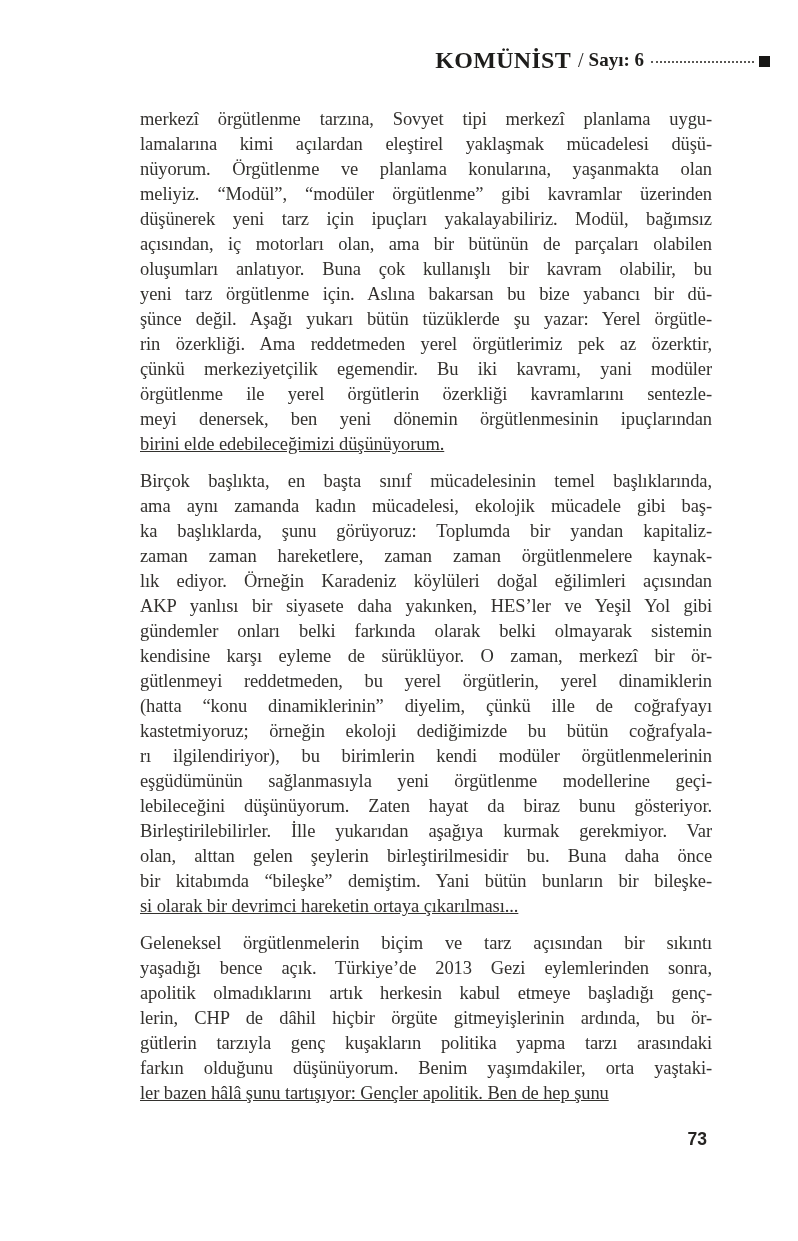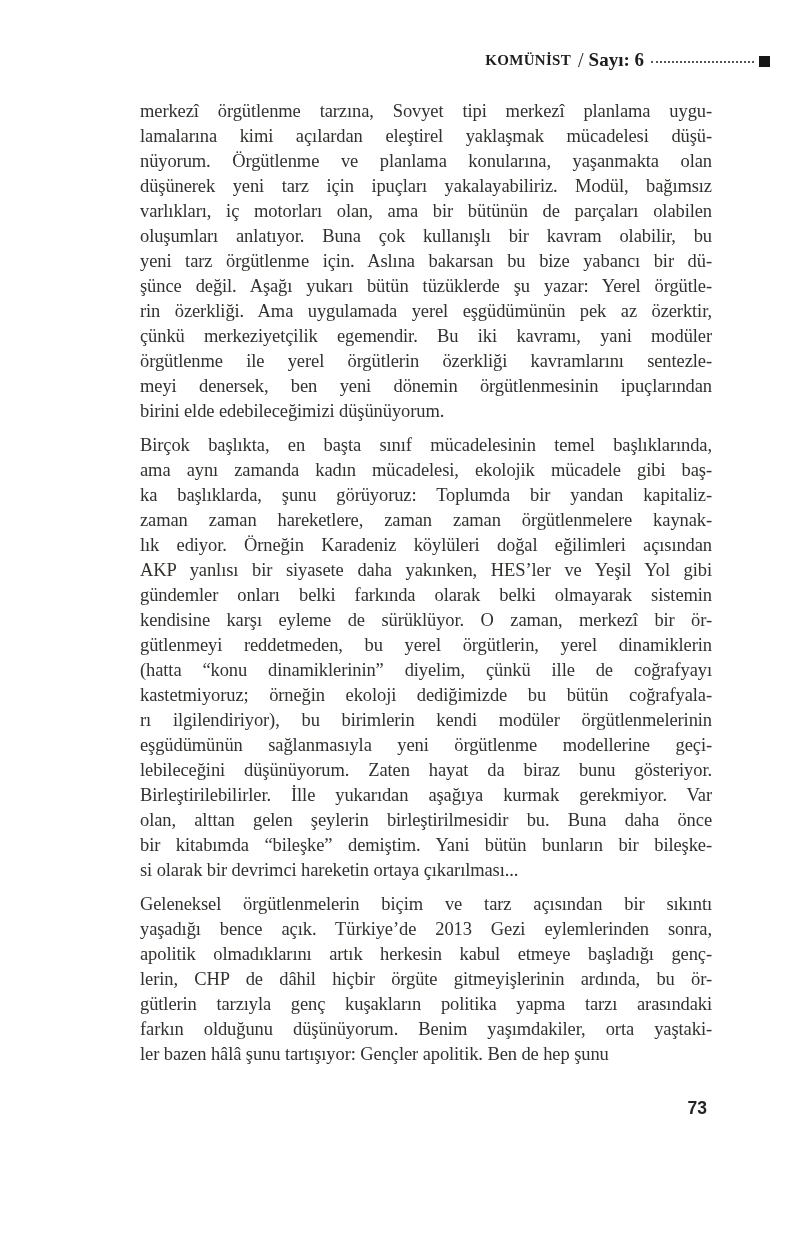--- a/index.html
+++ b/index.html
@@ -24,21 +24,21 @@
     right: 28px;
     height: 24px;
     display: flex;
     justify-content: flex-end;
     align-items: center;
     color: #1e1d1b;
     white-space: nowrap;
   }
   .running-header .journal {
     font-weight: bold;
-    font-size: 15px;
+    font-size: 24px;
     letter-spacing: 0.3px;
   }
   .running-header .sep {
     font-size: 20px;
     margin: 0 5px 0 7px;
   }
   .running-header .issue {
     font-size: 19px;
     font-weight: bold;
   }
@@ -59,36 +59,37 @@
   .text-block {
     position: absolute;
     left: 140px;
     top: 95px;
     width: 572px;
     font-size: 18.5px;
     line-height: 25px;
     letter-spacing: -0.1px;
   }
   .para {
-    margin: 4px 0 9px 0;
+    margin: 12px 0 9px 0;
     padding: 0;
   }
   .line {
     text-align: justify;
     text-align-last: justify;
     white-space: normal;
   }
   .line.last {
     text-align-last: left;
+    text-decoration: underline;
   }
 
   
   .page-number {
     position: absolute;
-    top: 1098px;
+    top: 1129px;
     right: 91px;
     font-family: "Liberation Sans", sans-serif;
     font-weight: 700;
     font-size: 17.5px;
     color: #262422;
   }
 </style>
 </head>
 <body>
 
@@ -99,26 +100,27 @@
   <span class="leader"></span>
   <span class="square"></span>
 </header>
 
 <main class="text-block">
 
   <section class="para">
     <div class="line">merkezî örgütlenme tarzına, Sovyet tipi merkezî planlama uygu-</div>
     <div class="line">lamalarına kimi açılardan eleştirel yaklaşmak mücadelesi düşü-</div>
     <div class="line">nüyorum. Örgütlenme ve planlama konularına, yaşanmakta olan</div>
+    <div class="line">meliyiz. “Modül”, “modüler örgütlenme” gibi kavramlar üzerinden</div>
     <div class="line">düşünerek yeni tarz için ipuçları yakalayabiliriz. Modül, bağımsız</div>
-    <div class="line">varlıkları, iç motorları olan, ama bir bütünün de parçaları olabilen</div>
+    <div class="line">açısından, iç motorları olan, ama bir bütünün de parçaları olabilen</div>
     <div class="line">oluşumları anlatıyor. Buna çok kullanışlı bir kavram olabilir, bu</div>
     <div class="line">yeni tarz örgütlenme için. Aslına bakarsan bu bize yabancı bir dü-</div>
     <div class="line">şünce değil. Aşağı yukarı bütün tüzüklerde şu yazar: Yerel örgütle-</div>
-    <div class="line">rin özerkliği. Ama uygulamada yerel eşgüdümünün pek az özerktir,</div>
+    <div class="line">rin özerkliği. Ama reddetmeden yerel örgütlerimiz pek az özerktir,</div>
     <div class="line">çünkü merkeziyetçilik egemendir. Bu iki kavramı, yani modüler</div>
     <div class="line">örgütlenme ile yerel örgütlerin özerkliği kavramlarını sentezle-</div>
     <div class="line">meyi denersek, ben yeni dönemin örgütlenmesinin ipuçlarından</div>
     <div class="line last">birini elde edebileceğimizi düşünüyorum.</div>
   </section>
 
   <section class="para">
     <div class="line">Birçok başlıkta, en başta sınıf mücadelesinin temel başlıklarında,</div>
     <div class="line">ama aynı zamanda kadın mücadelesi, ekolojik mücadele gibi baş-</div>
     <div class="line">ka başlıklarda, şunu görüyoruz: Toplumda bir yandan kapitaliz-</div>

